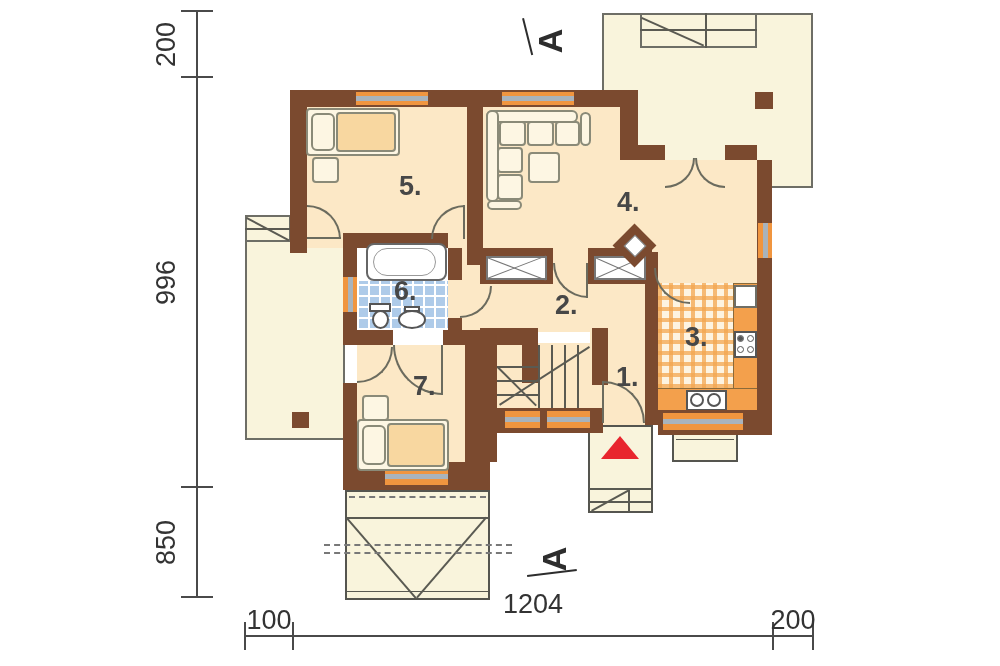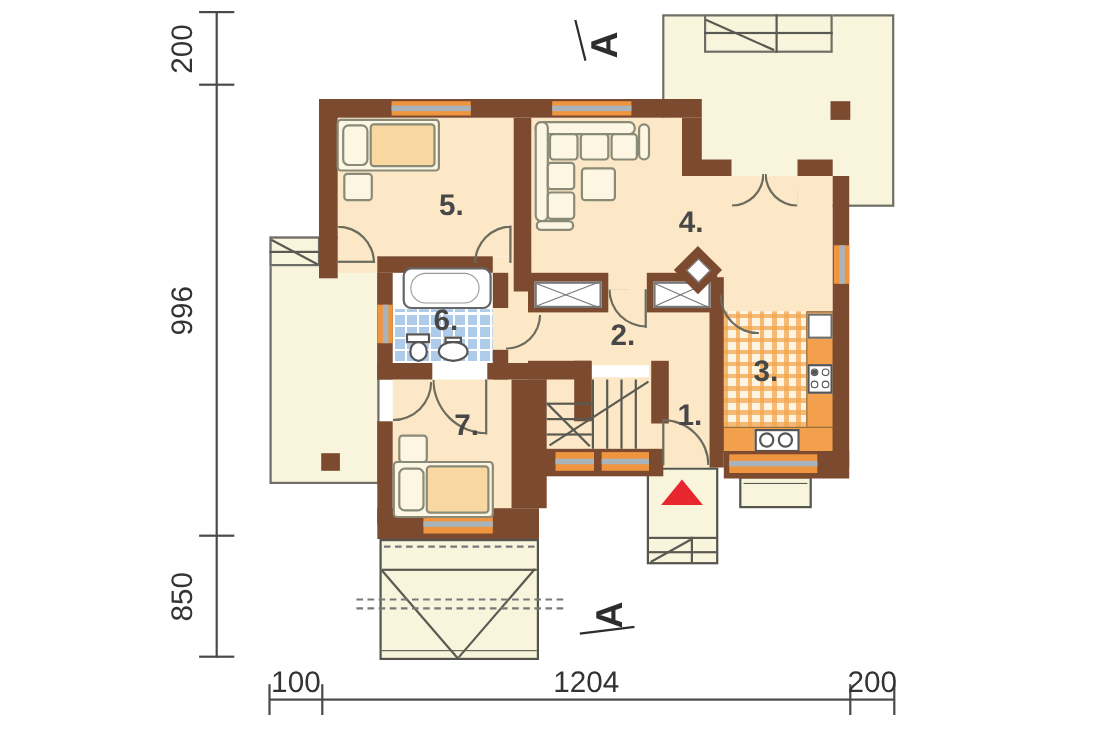--- a/index.html
+++ b/index.html
@@ -223,21 +223,21 @@
   <div class="dimtxt" style="left:126px;top:31px;width:80px;transform:rotate(-90deg);">200</div>
   <div class="dimtxt" style="left:126px;top:269px;width:80px;transform:rotate(-90deg);">996</div>
   <div class="dimtxt" style="left:126px;top:529px;width:80px;transform:rotate(-90deg);">850</div>
 
   <div class="dimline" style="left:245px;top:635px;width:568px;height:2px;"></div>
   <div class="dimline" style="left:244px;top:622px;width:2px;height:28px;"></div>
   <div class="dimline" style="left:292px;top:622px;width:2px;height:28px;"></div>
   <div class="dimline" style="left:772px;top:622px;width:2px;height:28px;"></div>
   <div class="dimline" style="left:812px;top:622px;width:2px;height:28px;"></div>
   <div class="dimtxt" style="left:244px;top:607px;width:50px;">100</div>
-  <div class="dimtxt" style="left:493px;top:607px;width:80px;">1204</div>
+  <div class="dimtxt" style="left:493px;top:591px;width:80px;">1204</div>
   <div class="dimtxt" style="left:768px;top:607px;width:50px;">200</div>
 
   <div class="sec-a" style="left:538px;top:24px;">A</div>
   <div class="dline" style="left:524px;top:18px;width:38px;transform:rotate(76deg);border-color:#2d2d2d;"></div>
   <div class="sec-a" style="left:542px;top:542px;">A</div>
   <div class="dline" style="left:527px;top:575px;width:50px;transform:rotate(-7deg);border-color:#2d2d2d;"></div>
 
 </div>
 
 </body></html>

